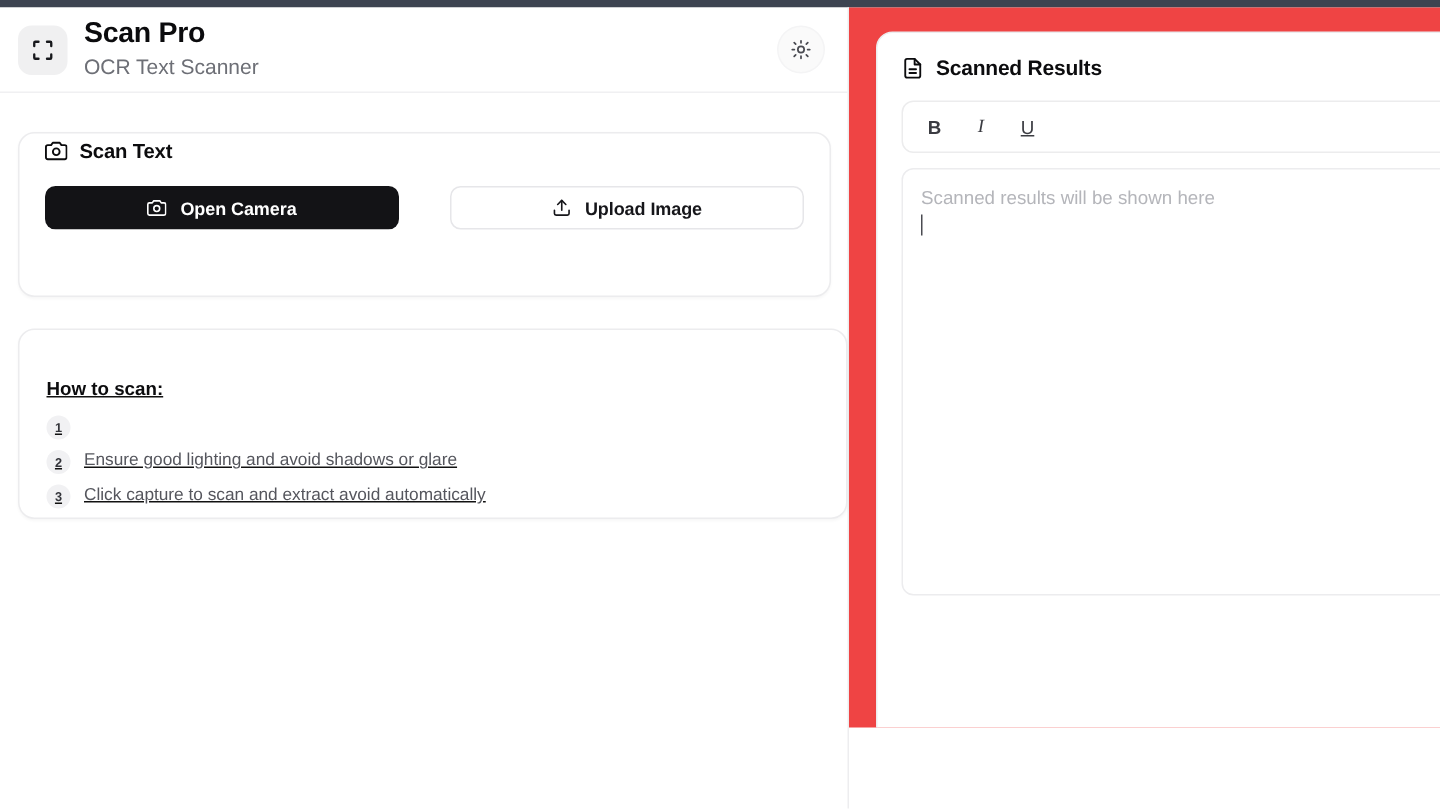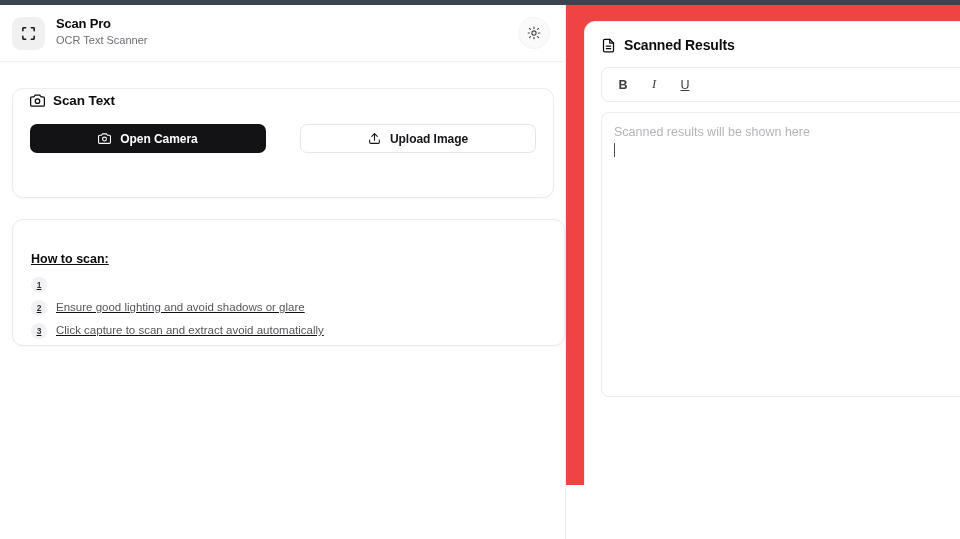--- a/index.html
+++ b/index.html
@@ -65,29 +65,29 @@
     flex: none;
   }
 
   .header-titles {
     margin-left: 11px;
     flex: 1 1 auto;
     min-width: 0;
   }
 
   #app-title {
-    font-size: 13px;
+    font-size: 19px;
     font-weight: bold;
     color: #0b0b0d;
     line-height: 1.15;
     letter-spacing: -0.2px;
   }
 
   #app-subtitle {
-    font-size: 11px;
+    font-size: 14px;
     color: #6d6f76;
     line-height: 1.4;
     margin-top: 1px;
   }
 
   #theme-toggle-button {
     width: 30px; height: 30px;
     border-radius: 50%;
     background: #fafafa;
     border: none;

